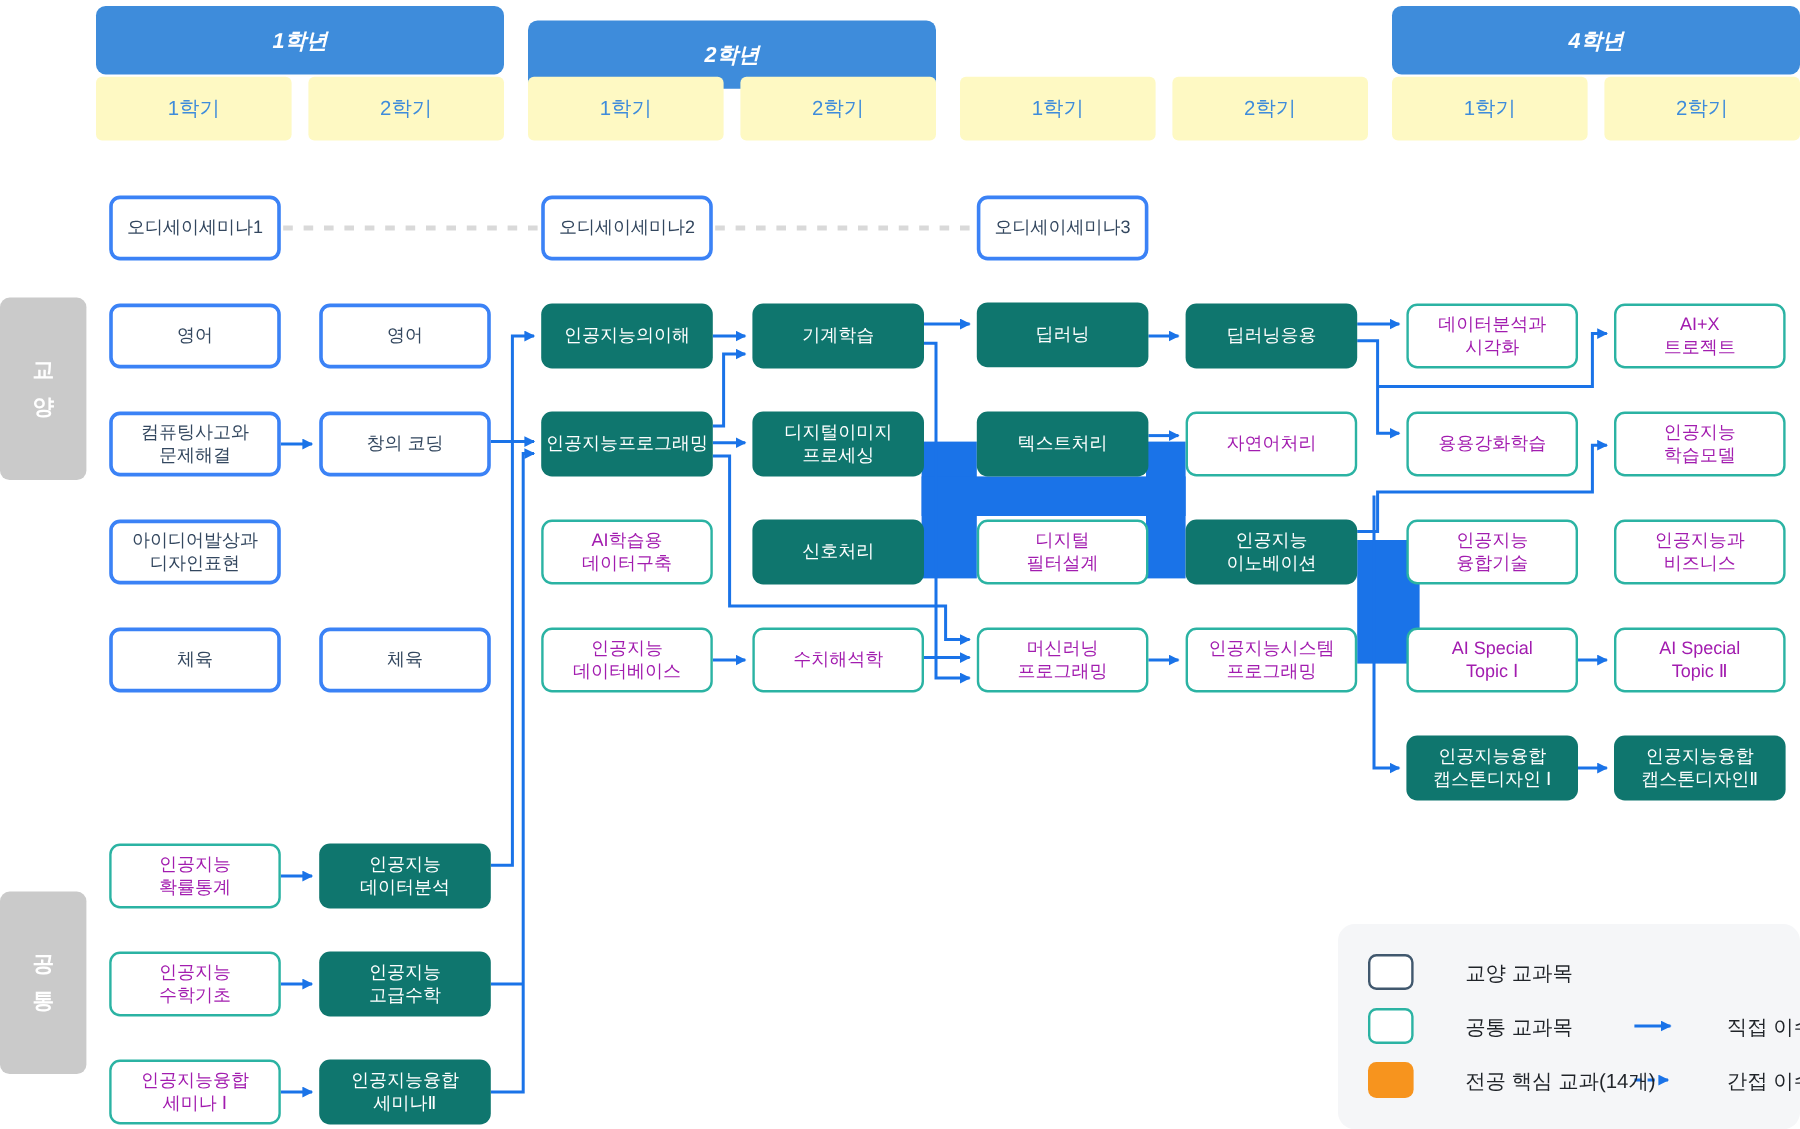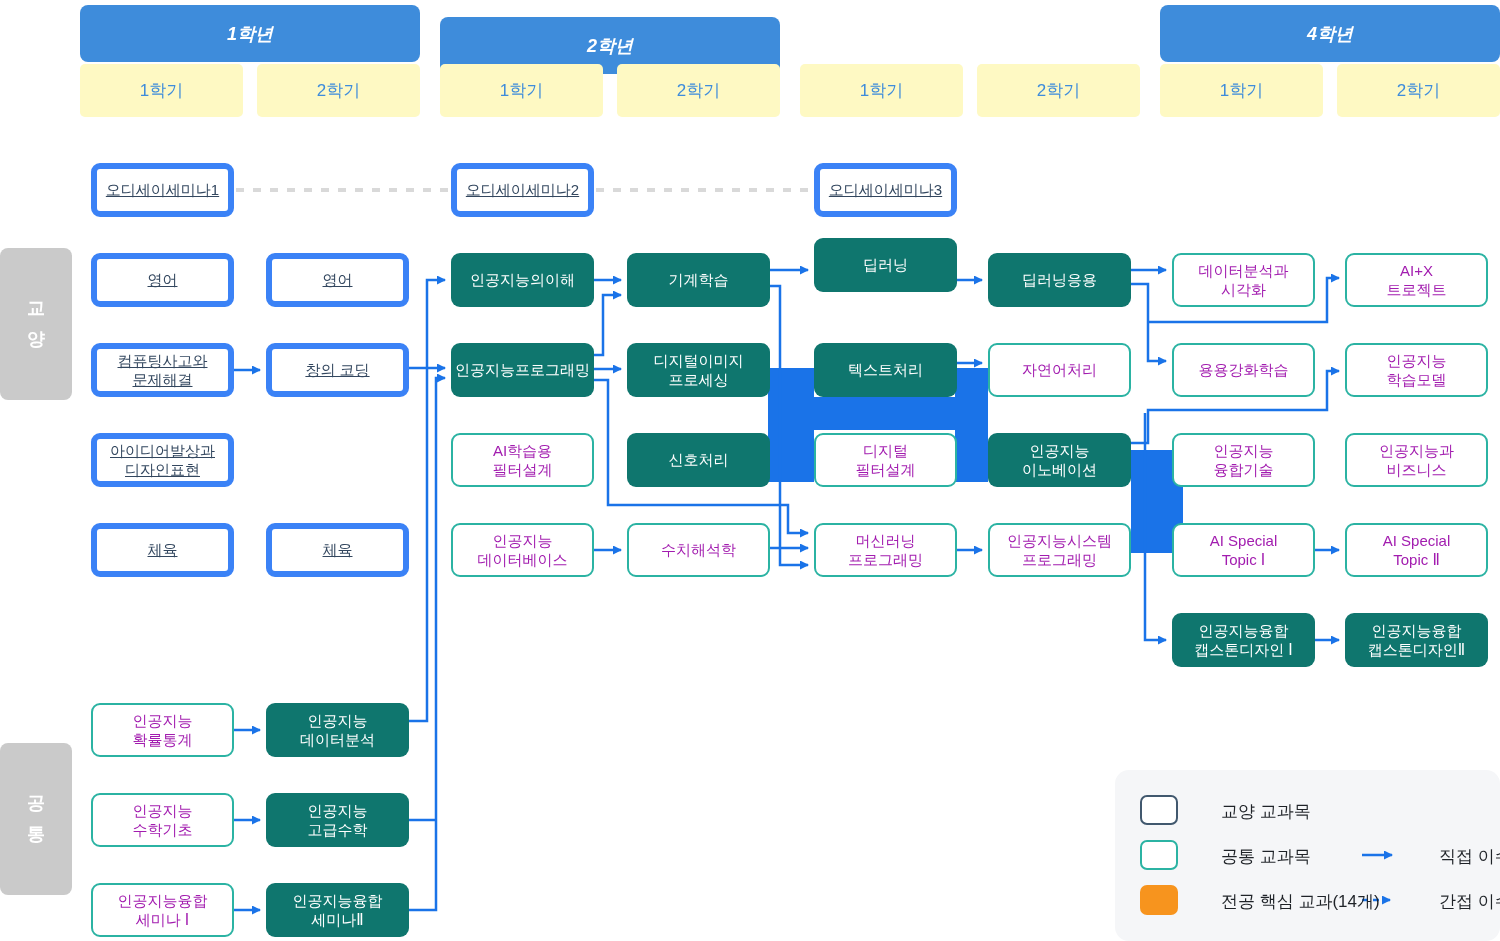--- a/index.html
+++ b/index.html
@@ -8,21 +8,21 @@
   .yr{position:absolute;width:340px;height:57px;background:#3E8CDB;border-radius:8px;
       color:#fff;font-size:18px;font-weight:700;display:flex;align-items:center;justify-content:center;z-index:2;font-style:italic;}
   .sem{position:absolute;width:163px;height:53px;background:#fef9c3;border-radius:5px;
       color:#3E8CDB;font-size:17px;display:flex;align-items:center;justify-content:center;z-index:2;}
   .side{position:absolute;left:0;width:72px;height:152px;background:#CACACA;border-radius:8px;
       color:#fff;font-size:18px;font-weight:700;display:flex;align-items:center;justify-content:center;
       text-align:center;white-space:pre-line;line-height:1.7;z-index:2;}
   .crs{position:absolute;width:143px;height:54px;border-radius:9px;box-sizing:border-box;
       display:flex;align-items:center;justify-content:center;text-align:center;
       font-size:15px;line-height:1.3;white-space:pre-line;background:#fff;z-index:3;}
-  .crs.ga{border:6px solid #3b82f6;color:#33475F;text-decoration:underline;}
+  .crs.ga{border:3px solid #3b82f6;color:#33475F;}
   .crs.cm{border:2px solid #2BB3A3;color:#a21caf;}
   .crs.core{background:#0f766e;border:none;color:#fff;font-weight:500;}
   svg.flow{position:absolute;left:0;top:0;z-index:2;}
   .legend-bg{position:absolute;left:1115px;top:770px;width:385px;height:171px;
       background:#F5F6F8;border-radius:14px;z-index:1;}
   .sw{position:absolute;width:38px;height:30px;border-radius:7px;background:#fff;box-sizing:border-box;z-index:3;}
   .sw.ga{border:2.5px solid #41586E;}
   .sw.cm{border:2.5px solid #2BB3A3;}
   .sw.core{background:#F7941E;border:none;}
   .lg-label{position:absolute;font-size:17px;color:#1F2328;z-index:3;white-space:nowrap;margin-left:23px;}
@@ -118,31 +118,31 @@
 문제해결</div>
   <div class="crs ga" style="left:266px;top:343px">창의 코딩</div>
   <div class="crs ga" style="left:91px;top:433px">아이디어발상과
 디자인표현</div>
   <div class="crs ga" style="left:91px;top:523px">체육</div>
   <div class="crs ga" style="left:266px;top:523px">체육</div>
 
   <div class="crs core" style="left:451px;top:253px">인공지능의이해</div>
   <div class="crs core" style="left:451px;top:343px">인공지능프로그래밍</div>
   <div class="crs cm" style="left:451px;top:433px">AI학습용
-필터설계</div>
+데이터구축</div>
   <div class="crs cm" style="left:451px;top:523px">인공지능
 데이터베이스</div>
 
   <div class="crs core" style="left:627px;top:253px">기계학습</div>
   <div class="crs core" style="left:627px;top:343px">디지털이미지
 프로세싱</div>
   <div class="crs core" style="left:627px;top:433px">신호처리</div>
   <div class="crs cm" style="left:627px;top:523px">수치해석학</div>
 
-  <div class="crs core" style="left:814px;top:238px">딥러닝</div>
+  <div class="crs core" style="left:814px;top:252px">딥러닝</div>
   <div class="crs core" style="left:814px;top:343px">텍스트처리</div>
   <div class="crs cm" style="left:814px;top:433px">디지털
 필터설계</div>
   <div class="crs cm" style="left:814px;top:523px">머신러닝
 프로그래밍</div>
 
   <div class="crs core" style="left:988px;top:253px">딥러닝응용</div>
   <div class="crs cm" style="left:988px;top:343px">자연어처리</div>
   <div class="crs core" style="left:988px;top:433px">인공지능
 이노베이션</div>

